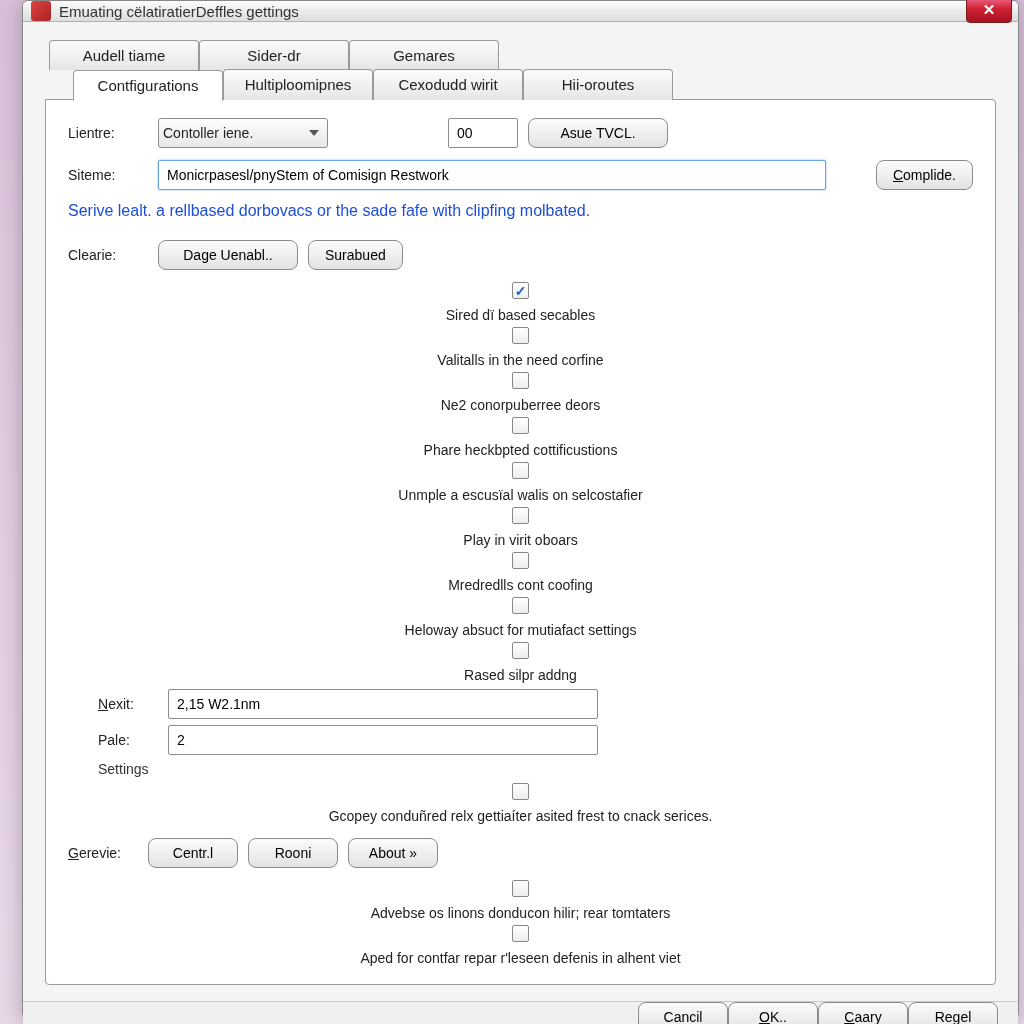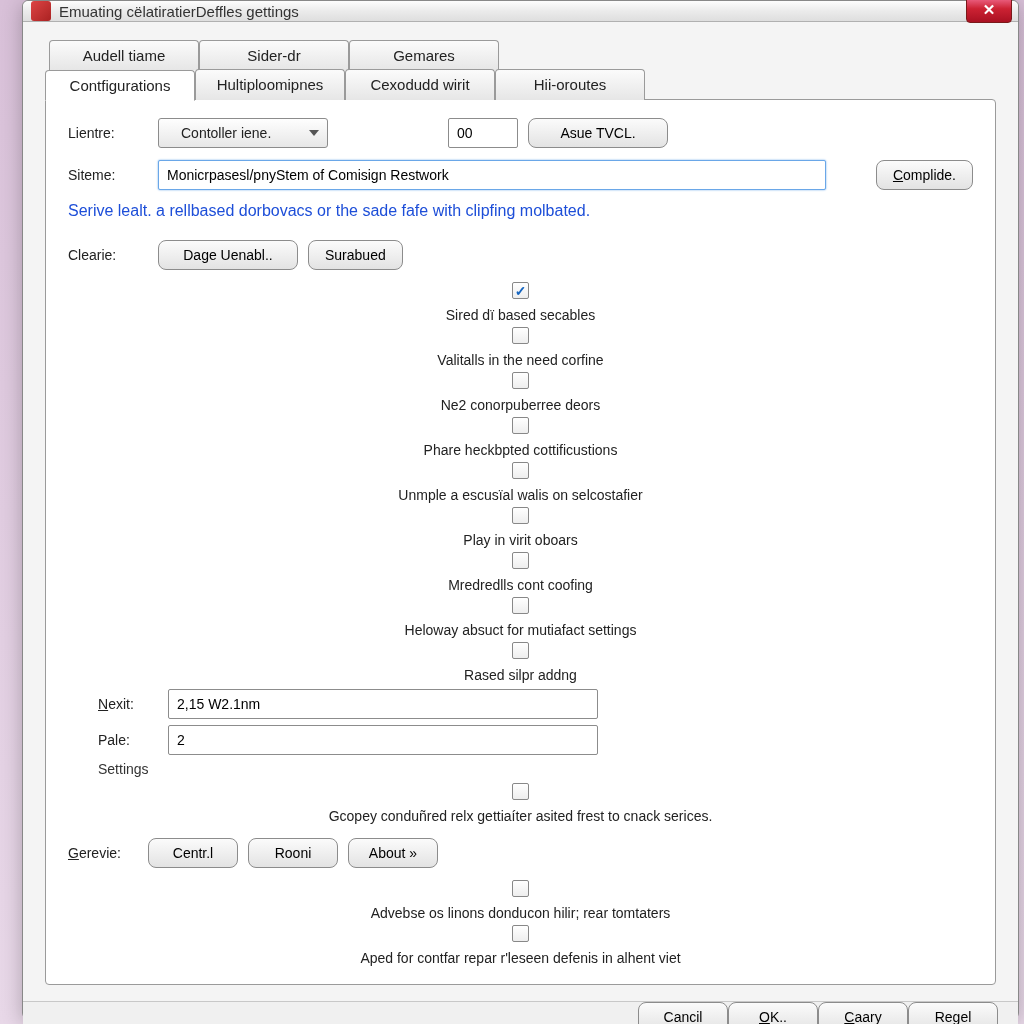--- a/index.html
+++ b/index.html
@@ -47,21 +47,21 @@
   cursor: pointer;
 }
 .body {
   flex: 1; padding: 18px 22px 16px 22px;
   background: #f4f4f4;
   display: flex; flex-direction: column;
 }
 .tabs-shell { flex:1; display:flex; flex-direction:column; }
 .tab-row { display: flex; position: relative; z-index: 2; }
 .tab-row.upper { margin-left: 4px; }
-.tab-row.lower { margin-top: -1px; }
+.tab-row.lower { margin-top: -1px; margin-left: 28px; }
 .tab {
   padding: 6px 20px 6px 20px;
   background: linear-gradient(to bottom,#fbfbfb,#e6e6e6);
   border: 1px solid #9a9a9a;
   border-bottom: none;
   border-radius: 4px 4px 0 0;
   margin-right: 0px;
   font-size: 15px;
   cursor: pointer;
   min-width: 150px; text-align: center;
@@ -81,21 +81,21 @@
   padding: 18px 22px 14px 22px;
   position: relative; z-index: 1;
   margin-top: -1px;
   overflow: hidden;
 }
 .row { display: flex; align-items: center; margin-bottom: 12px; gap: 10px; }
 .lbl { width: 80px; }
 .lbl.short { width: 70px; }
 .select {
   display: inline-flex; align-items: center; justify-content: space-between;
-  height: 30px; padding: 0 8px 0 22px;
+  height: 30px; padding: 0 8px 0 4px;
   min-width: 170px;
   background: linear-gradient(to bottom,#fefefe,#e7e7e7);
   border: 1px solid #8c8c8c; border-radius: 3px;
   cursor: pointer;
 }
 .select .arrow {
   width: 0; height: 0; margin-left: 10px;
   border-left: 5px solid transparent;
   border-right: 5px solid transparent;
   border-top: 6px solid #555;

